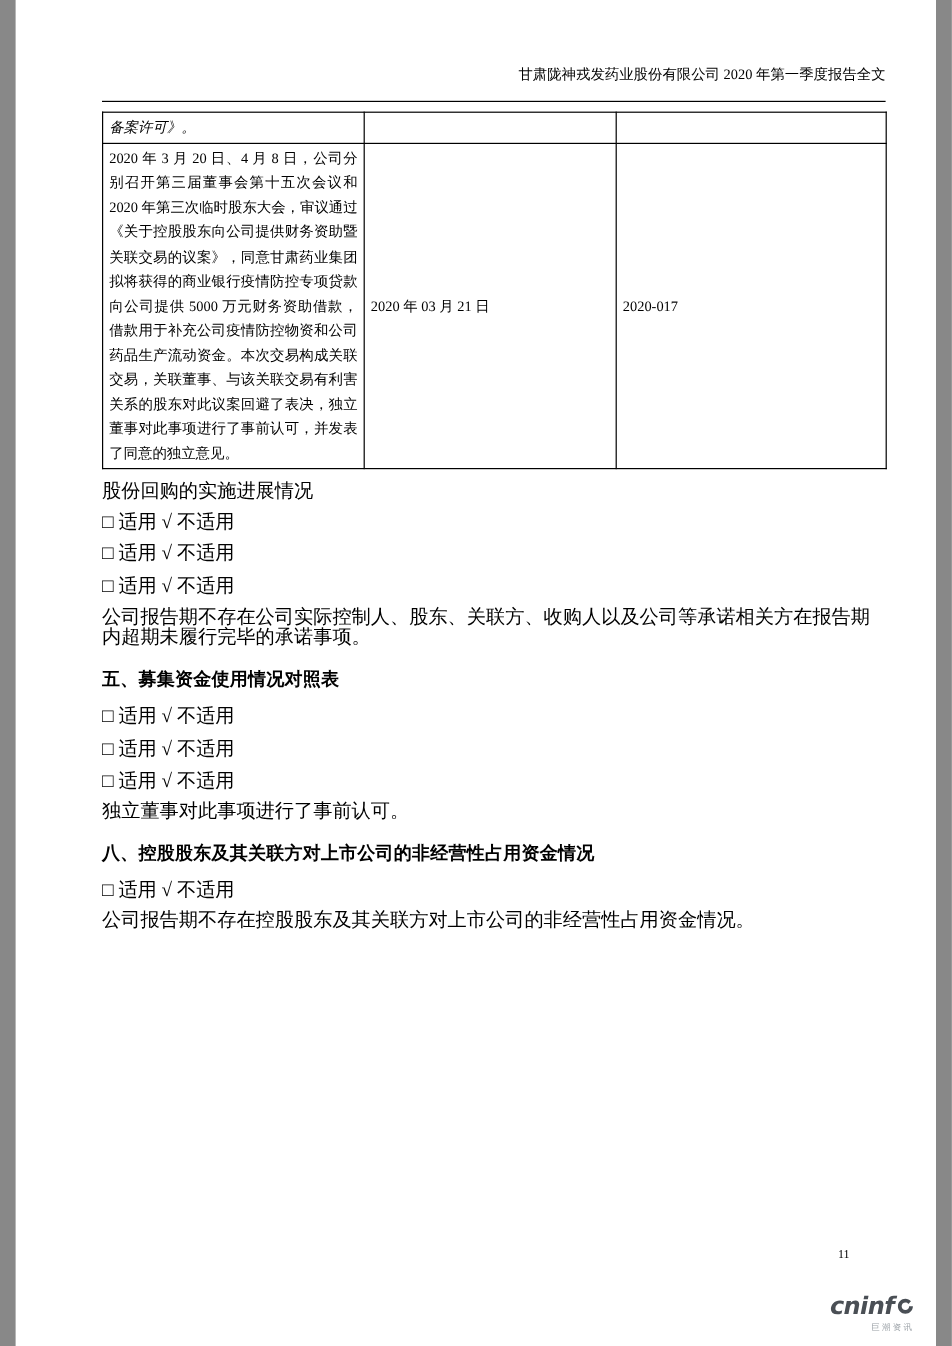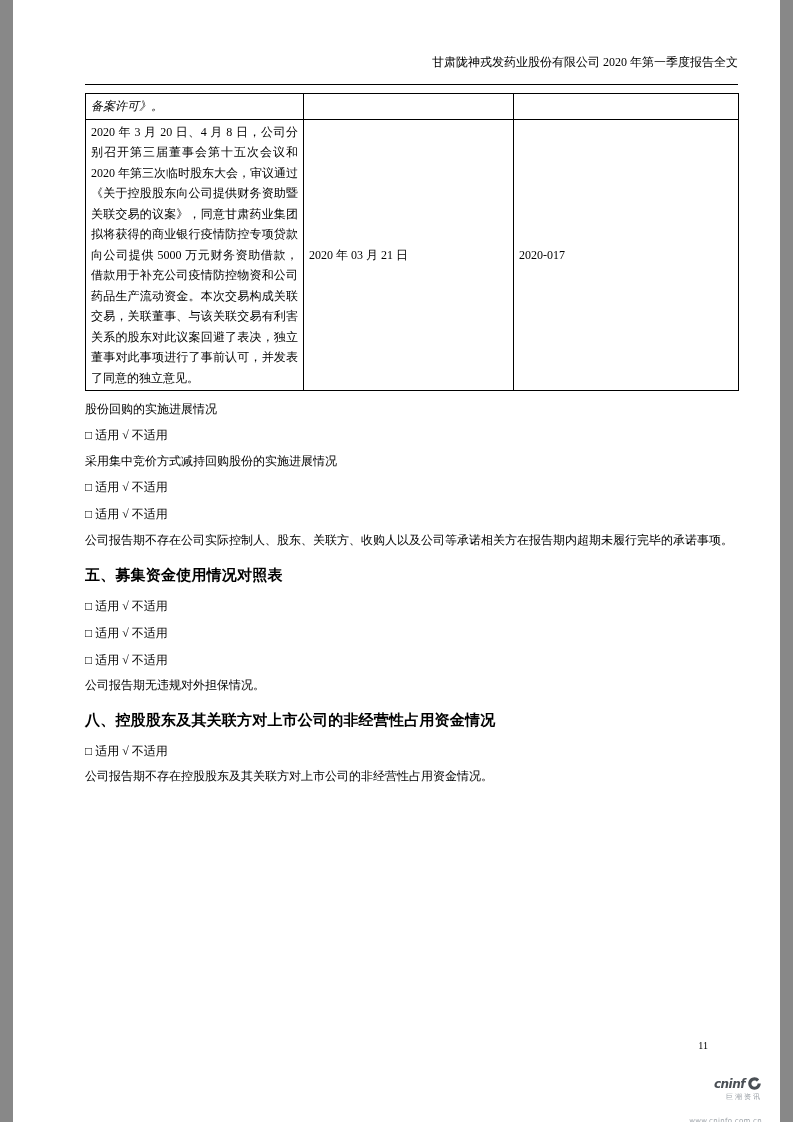--- a/index.html
+++ b/index.html
@@ -44,21 +44,21 @@
     padding: 2px 5px;
     vertical-align: middle;
     line-height: 20.5px;
   }
   td.colA { width: 218px; }
   td.colB { width: 210px; }
   td.colC { width: 225px; }
   td.just { text-align: justify; }
   .row-prev td { height: 25px; vertical-align: top; font-style: italic; }
   p.body {
-    font-size: 12px;
+    font-size: 16px;
     line-height: 17px;
     margin-top: 9px;
   }
   p.mt10 { margin-top: 10px; }
   p.mt8  { margin-top: 8px; }
   h2.sec {
     font-family: "DejaVu Sans", "Liberation Sans", sans-serif;
     font-size: 15px;
     font-weight: bold;
     line-height: 26px;
@@ -81,21 +81,21 @@
     text-align: right;
     font-family: "DejaVu Sans", "Liberation Sans", sans-serif;
   }
   .logo-top {
     display: flex;
     align-items: center;
     justify-content: flex-end;
     gap: 2px;
   }
   .logo-text {
-    font-size: 12px;
+    font-size: 20px;
     font-weight: bold;
     font-style: italic;
     color: #4a4f55;
     letter-spacing: -0.5px;
   }
   .logo-swirl { display: inline-block; }
   .logo-sub {
     font-size: 7px;
     color: #9aa0a6;
     margin-top: 1px;
@@ -129,33 +129,32 @@
       <tr>
         <td class="colA just">2020 年 3 月 20 日、4 月 8 日，公司分别召开第三届董事会第十五次会议和 2020 年第三次临时股东大会，审议通过《关于控股股东向公司提供财务资助暨关联交易的议案》，同意甘肃药业集团拟将获得的商业银行疫情防控专项贷款向公司提供 5000 万元财务资助借款，借款用于补充公司疫情防控物资和公司药品生产流动资金。本次交易构成关联交易，关联董事、与该关联交易有利害关系的股东对此议案回避了表决，独立董事对此事项进行了事前认可，并发表了同意的独立意见。</td>
         <td class="colB">2020 年 03 月 21 日</td>
         <td class="colC">2020-017</td>
       </tr>
     </tbody>
       </table>
 
     <p class="body mt10">股份回购的实施进展情况</p>
     <p class="body">□ 适用 √ 不适用</p>
-    <p class="body">采用集中竞价方式减持回购股份的实施进展情况</p>
     <p class="body">□ 适用 √ 不适用</p>
 
     <p class="body app">□ 适用 √ 不适用</p>
     <p class="body">公司报告期不存在公司实际控制人、股东、关联方、收购人以及公司等承诺相关方在报告期内超期未履行完毕的承诺事项。</p>
 
     <h2 class="sec">五、募集资金使用情况对照表</h2>
     <p class="body app">□ 适用 √ 不适用</p>
 
     <p class="body app">□ 适用 √ 不适用</p>
 
     <p class="body app">□ 适用 √ 不适用</p>
-    <p class="body mt8">公司报告期无违规对外担保情况。</p>
+    <p class="body mt8">独立董事对此事项进行了事前认可。</p>
 
     <h2 class="sec">八、控股股东及其关联方对上市公司的非经营性占用资金情况</h2>
     <p class="body app">□ 适用 √ 不适用</p>
     <p class="body mt8">公司报告期不存在控股股东及其关联方对上市公司的非经营性占用资金情况。</p>
 
   </div>
 
   <div class="page-number">11</div>
 
   <div class="logo">

